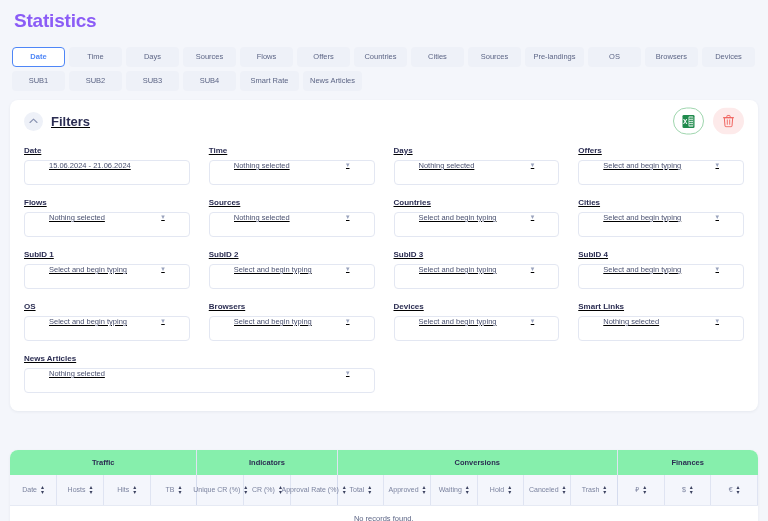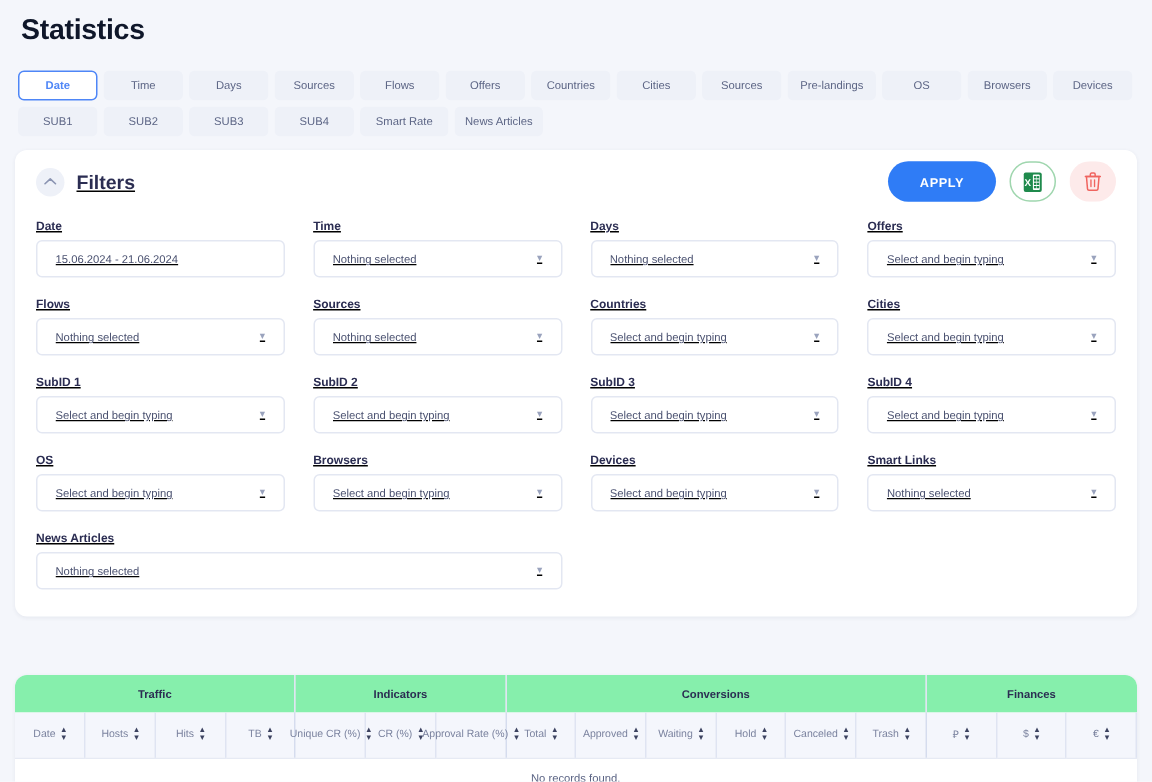--- a/index.html
+++ b/index.html
@@ -11,21 +11,21 @@
     overflow: hidden;
   }
   body { position: relative; }
 
   
   .page-title {
     position: absolute;
     left: 14px; top: 10px;
     font-size: 19px;
     font-weight: bold;
-    color: #0f172a;
+    color: #8b5cf6;
     letter-spacing: -0.2px;
   }
 
   
   .tabs {
     position: absolute;
     left: 12px; top: 47px;
     width: 744px;
     display: flex;
     flex-wrap: wrap;
@@ -134,22 +134,21 @@
     color: #2b2d52;
     margin-bottom: 5px;
     display: block;
   }
   .field-box {
     height: 25px;
     border: 1px solid #e3e7f2;
     border-radius: 4px;
     background: #fff;
     display: flex;
-    align-items: center;
-    padding: 0 12px;
+    padding: 0 24px;
     font-size: 7.5px;
     color: #4a5170;
     cursor: pointer;
     position: relative;
   }
   .field-box .val { flex: 1; white-space: nowrap; overflow: hidden; }
   .caret {
     color: #9aa3bd;
     font-size: 7px;
     line-height: 1;
@@ -248,21 +247,20 @@
 <div class="card">
   <div class="card-header">
     <div class="collapse-btn">
       <svg width="9" height="6" viewBox="0 0 9 6" aria-hidden="true">
         <path d="M1 4.5 L4.5 1.2 L8 4.5" fill="none" stroke="#8b94b2" stroke-width="1.1" stroke-linecap="round" stroke-linejoin="round"></path>
       </svg>
     </div>
     <div class="card-title">Filters</div>
 
     <div class="header-actions">
-      <button class="btn-apply">APPLY</button>
 
       <div class="btn-icon btn-excel">
         <svg width="13" height="14" viewBox="0 0 13 14" aria-hidden="true">
           <rect x="0.5" y="0.5" width="12" height="13" rx="1.3" fill="#1f8a4c"></rect>
           <rect x="6.6" y="1.9" width="4.6" height="10.2" rx="0.6" fill="#ffffff"></rect>
           <rect x="7.3" y="2.9" width="1.6" height="1.5" fill="#1f8a4c"></rect>
           <rect x="9.2" y="2.9" width="1.6" height="1.5" fill="#1f8a4c"></rect>
           <rect x="7.3" y="5.1" width="1.6" height="1.5" fill="#1f8a4c"></rect>
           <rect x="9.2" y="5.1" width="1.6" height="1.5" fill="#1f8a4c"></rect>
           <rect x="7.3" y="7.3" width="1.6" height="1.5" fill="#1f8a4c"></rect>

